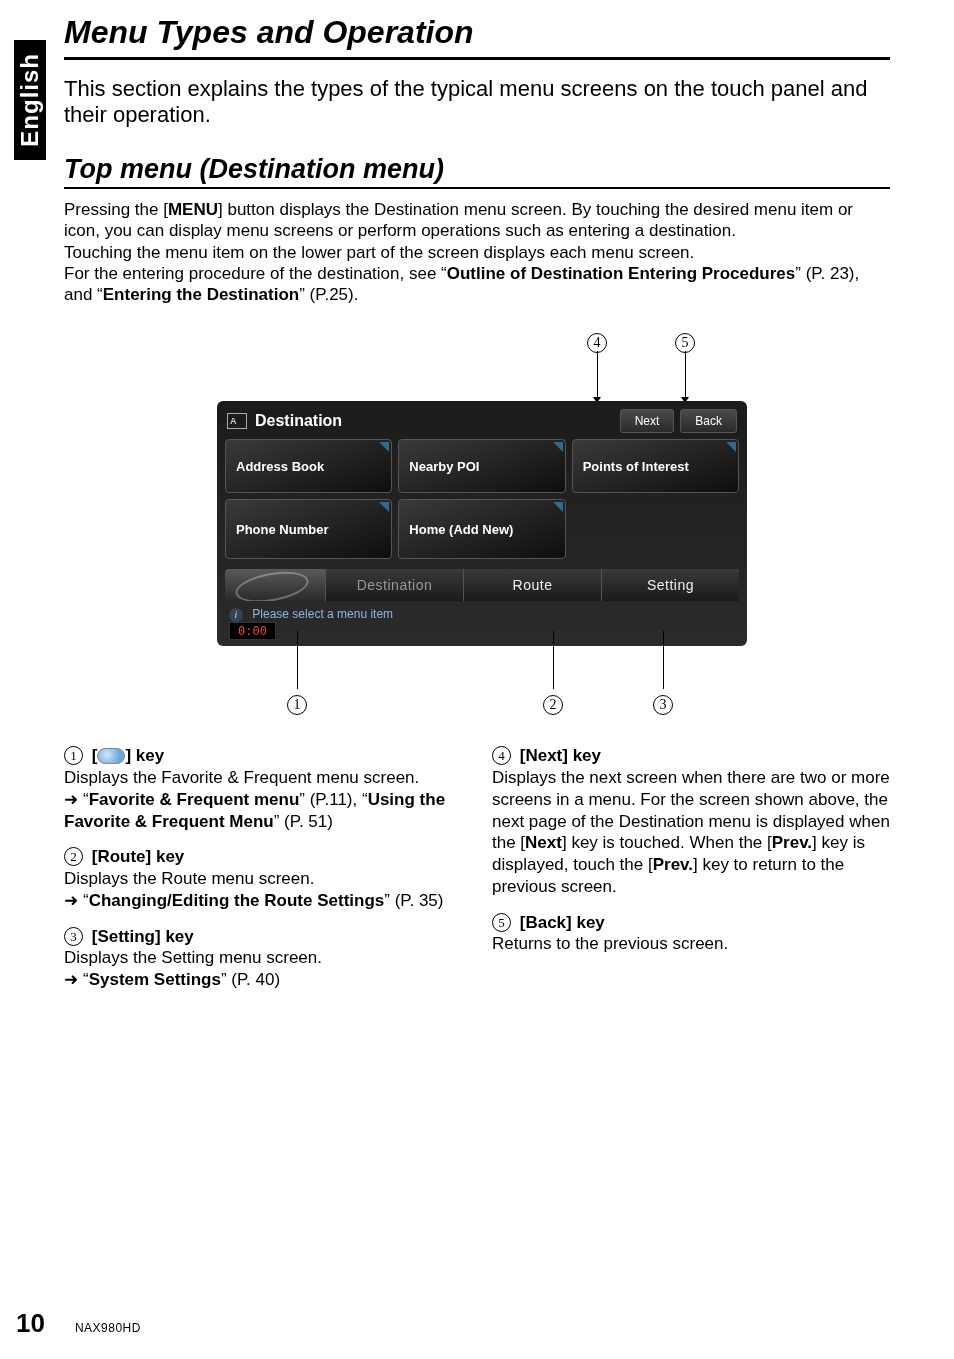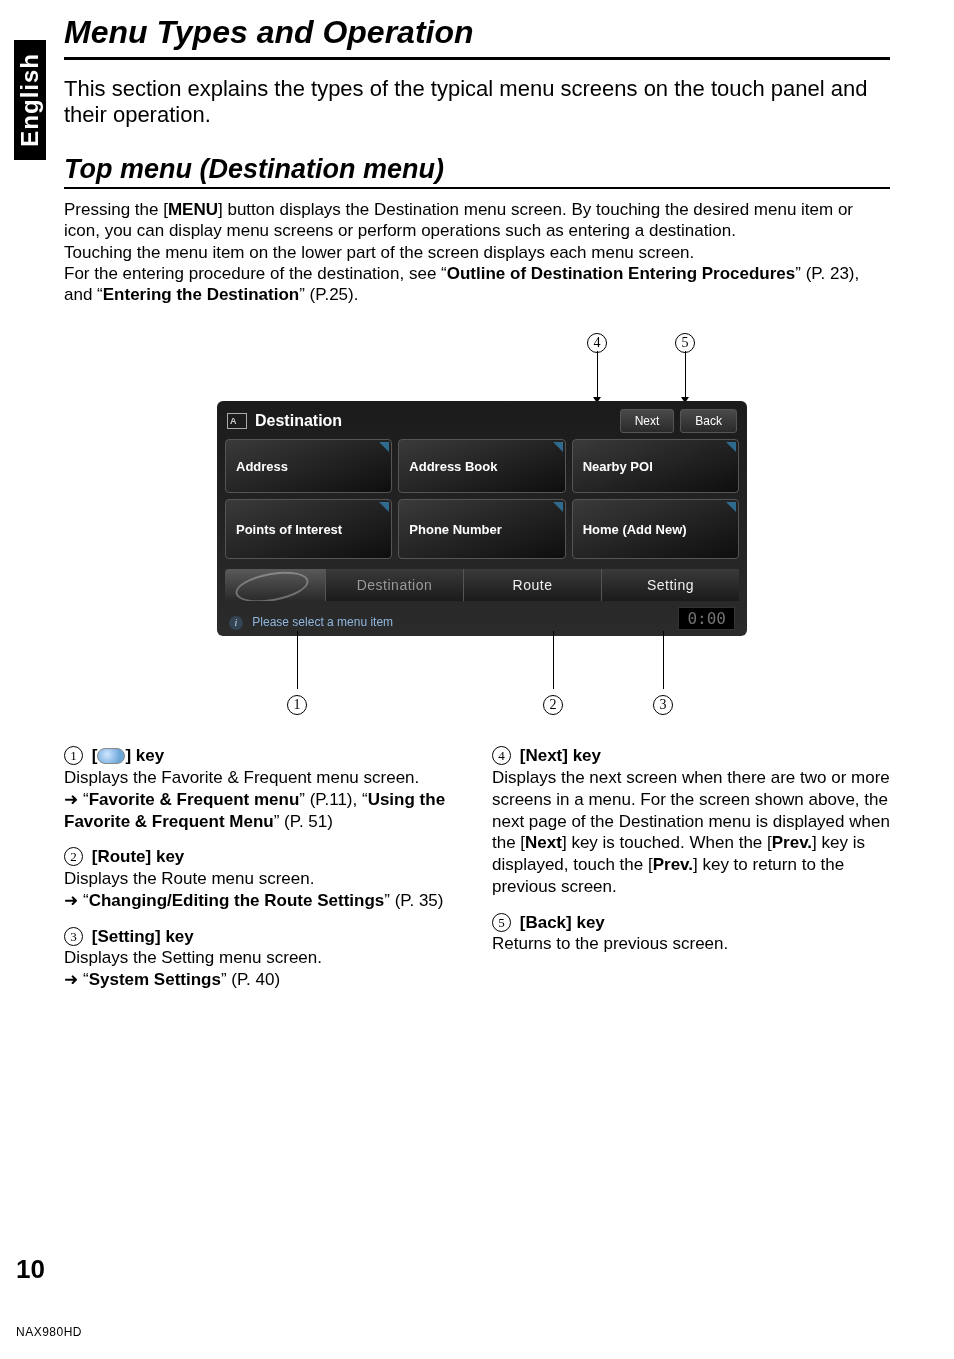--- a/index.html
+++ b/index.html
@@ -203,46 +203,47 @@
     color:#eee;
     font-size: 14px;
     display:flex;
     align-items:center;
     justify-content:center;
     letter-spacing: 0.5px;
   }
   .tab.active { color:#999; }
   .dev-status {
     display:flex;
-    align-items:flex-end;
+    align-items:flex-start;
     justify-content:space-between;
     margin-top: 4px;
     font-size: 12px;
     color:#8fb6de;
     padding: 2px 4px;
+    flex-direction: column;
   }
   .dev-status .info-i {
     display:inline-block;
     width:14px;height:14px;
     border-radius:50%;
     background:#345;
     color:#cde;
     text-align:center;
     line-height:14px;
     font-size:10px;
     margin-right:6px;
     font-style: italic;
     font-family: serif;
   }
   .dev-status .time {
     background:#000;
-    color:#737373;
+    color:#ef4444;
     padding:1px 8px;
     font-family: monospace;
-    font-size: 16px;
+    font-size: 12px;
     border:1px solid #333;
   }
 
   .columns {
     display: flex;
     gap: 30px;
     margin-top: 16px;
     font-size: 17px;
     line-height: 1.28;
   }
@@ -272,22 +273,21 @@
     border:1px solid #888;
     vertical-align:-3px;
   }
 
   .footer {
     position:absolute;
     left: 16px;
     bottom: 20px;
     display:flex;
     align-items:baseline;
-    gap: 20px;
-    flex-direction: column;
+    gap: 30px;
   }
   .page-num { font-size: 26px; font-weight: 700; }
   .model { font-size: 12px; letter-spacing: 0.5px; color:#000;margin-top:20px; }
 </style>
 </head>
 <body>
 
 <div class="lang-tab">
   <span>English</span>
 </div>
@@ -323,24 +323,20 @@
           <div class="dev-title">
             <span class="icon-ab">A</span>
             <span>Destination</span>
           </div>
           <div class="dev-smallbtns">
             <div class="smallbtn">Next</div>
             <div class="smallbtn">Back</div>
           </div>
         </div>
         <div class="dev-grid">
-          <div class="dev-btn">
-              <span class="corner"></span>
-              <span>Address</span>
-            </div>
           <div class="dev-btn">
               <span class="corner"></span>
               <span>Address Book</span>
             </div>
           <div class="dev-btn">
               <span class="corner"></span>
               <span>Nearby POI</span>
             </div>
           <div class="dev-btn">
               <span class="corner"></span>

